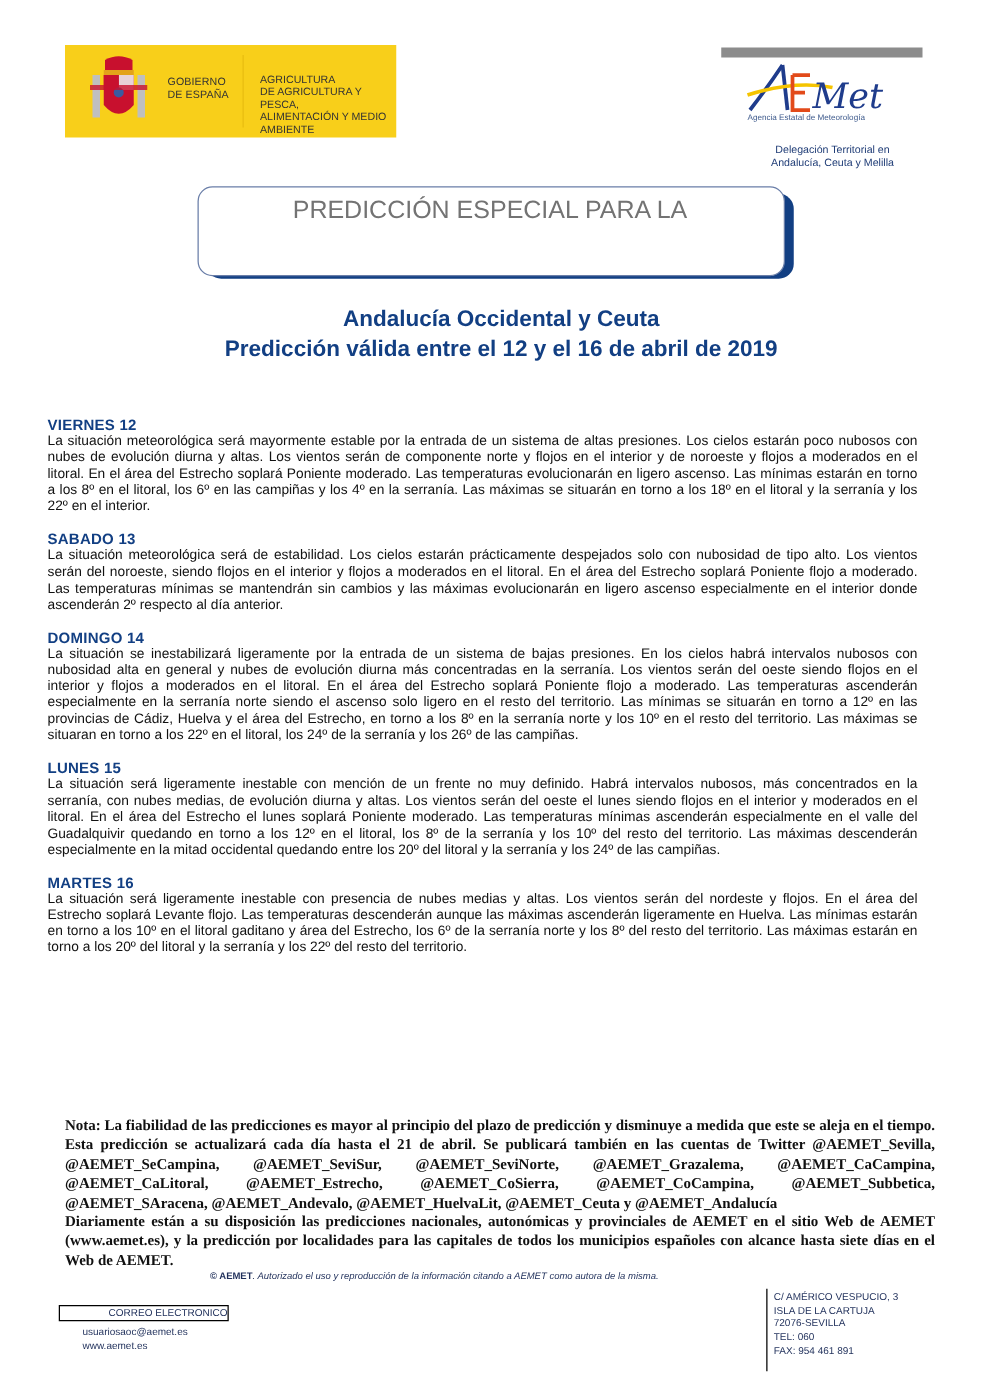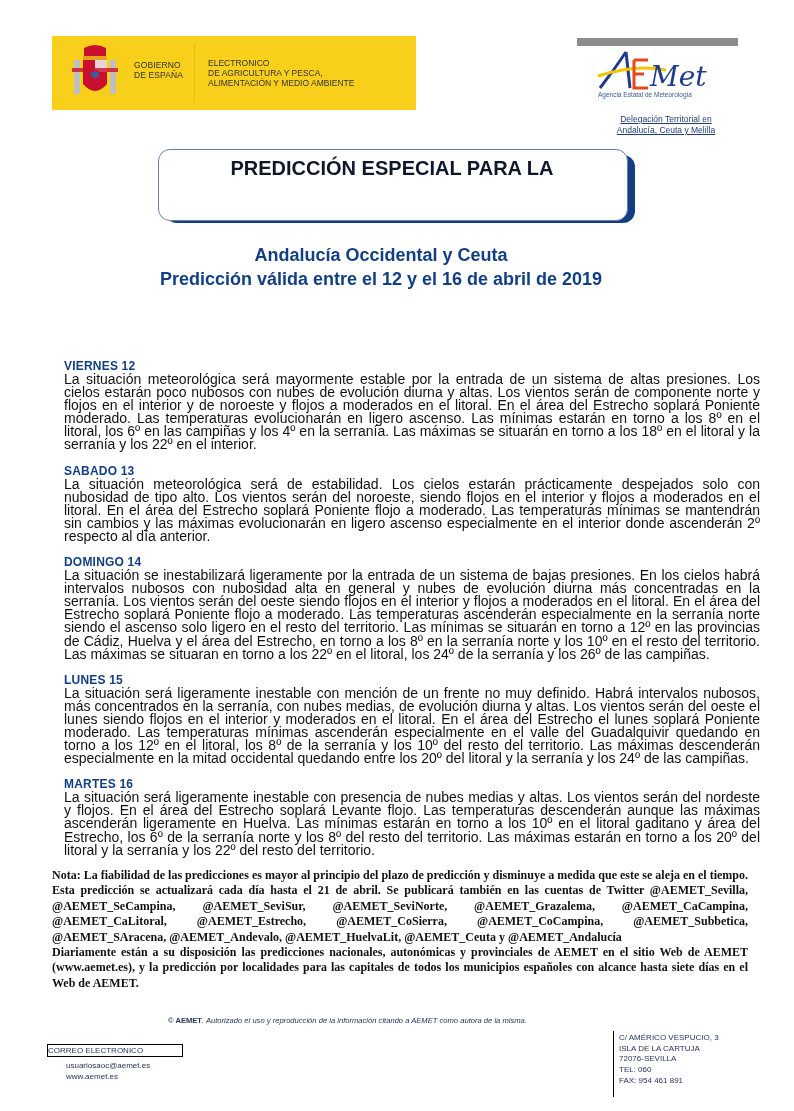--- a/index.html
+++ b/index.html
@@ -1,48 +1,48 @@
 <!DOCTYPE html>
 <html><head>
 <meta charset="utf-8">
 <style>
   html, body { margin: 0; padding: 0; background: #ffffff; }
   body { width: 794px; height: 1111px; position: relative; overflow: hidden; font-family: "Liberation Sans", sans-serif; color: #000; }
 
   
-  .gov-logo { position: absolute; left: 52px; top: 36px; width: 364px; height: 74px; background: #f8cf1a; }
+  .gov-logo { position: absolute; left: 52px; top: 36px; width: 265px; height: 74px; background: #f8cf1a; }
   .gov-logo .divider { position: absolute; left: 142px; top: 8px; width: 1px; height: 58px; background: #e7bd10; }
   .gov-shield { position: absolute; left: 20px; top: 8px; width: 46px; height: 58px; }
   .gov-name { position: absolute; left: 82px; top: 24px; font-size: 8.5px; line-height: 10px; color: #333; letter-spacing: 0.1px; }
   .ministry-name { position: absolute; left: 156px; top: 22px; font-size: 8.5px; line-height: 10px; color: #333; }
 
   
   .aemet-bar { position: absolute; left: 577px; top: 38px; width: 161px; height: 8px; background: #8c8c8c; }
   .aemet-logo { position: absolute; left: 596px; top: 50px; width: 126px; height: 40px; }
   .aemet-sub { position: absolute; left: 598px; top: 91px; font-size: 6.5px; color: #3e5a8c; }
-  .delegation { position: absolute; left: 596px; top: 114px; width: 140px; text-align: center; font-size: 8.5px; line-height: 11px; color: #1f3c76; text-decoration: underline; }
+  .delegation { position: absolute; left: 596px; top: 114px; width: 140px; text-align: center; font-size: 8.5px; line-height: 11px; color: #1f3c76; }
 
   
   .title-box-shadow { position: absolute; left: 165px; top: 155px; width: 470px; height: 68px; background: #123f83; border-radius: 12px; }
   .title-box { position: absolute; left: 158px; top: 149px; width: 468px; height: 70px; border: 1px solid #6a7ea8; border-radius: 12px; background: #fff; }
-  .title-text { position: absolute; left: 158px; top: 156px; width: 468px; text-align: center; color: #0f172a; font-weight: bold; font-size: 20px; line-height: 25px; }
+  .title-text { position: absolute; left: 158px; top: 156px; width: 468px; text-align: center; color: #737373; font-weight: normal; font-size: 20px; line-height: 25px; }
 
-  .subtitle { position: absolute; left: 44px; top: 243px; width: 674px; text-align: center; color: #123f83; font-weight: bold; font-size: 18px; line-height: 24px; }
+  .subtitle { position: absolute; left: 64px; top: 243px; width: 674px; text-align: center; color: #123f83; font-weight: bold; font-size: 18px; line-height: 24px; }
 
-  .sections { position: absolute; left: 64px; top: 333px; width: 696px; margin-top: 26px; }
+  .sections { position: absolute; left: 38px; top: 333px; width: 696px; }
   .section { margin-bottom: 12px; }
   .section-title { color: #123f83; font-weight: bold; font-size: 12px; line-height: 14px; letter-spacing: 0.2px; }
-  .section-text { font-size: 14px; line-height: 13.1px; text-align: justify; color: #111; }
+  .section-text { font-size: 11px; line-height: 13.1px; text-align: justify; color: #111; }
 
-  .note { position: absolute; left: 52px; top: 868px; width: 696px; font-family: "Liberation Serif", serif; font-weight: bold; font-size: 12px; line-height: 15.4px; text-align: justify; color: #111; }
+  .note { position: absolute; left: 52px; top: 893px; width: 696px; font-family: "Liberation Serif", serif; font-weight: bold; font-size: 12px; line-height: 15.4px; text-align: justify; color: #111; }
 
   .copyright { position: absolute; left: 168px; top: 1016px; font-size: 7.6px; font-style: italic; color: #1f2f5a; }
   .copyright b { font-style: normal; }
 
-  .email-box { position: absolute; left: 47px; top: 1044px; width: 134px; height: 11px; border: 1px solid #000; font-size: 8px; line-height: 11px; text-align: left; color: #1f2f5a; }
+  .email-box { position: absolute; left: 47px; top: 1044px; width: 134px; height: 11px; border: 1px solid #000; font-size: 8px; line-height: 11px; text-align: right; color: #1f2f5a; }
   .contact-lines { position: absolute; left: 66px; top: 1061px; font-size: 8px; line-height: 10.5px; color: #1f2f5a; }
 
   .addr-rule { position: absolute; left: 613px; top: 1031px; width: 1px; height: 66px; background: #000; }
   .address { position: absolute; left: 619px; top: 1033px; font-size: 8px; line-height: 10.7px; color: #1f2f5a; }
 </style>
 </head>
 <body>
 
 <div class="gov-logo">
   <svg class="gov-shield" viewBox="0 0 46 58">
@@ -55,21 +55,21 @@
     <rect x="11" y="16" width="12" height="12" fill="#c8102e"></rect>
     <circle cx="23" cy="30" r="4" fill="#3a5ba0"></circle>
     <rect x="0" y="24" width="46" height="4" fill="#c8102e" opacity="0.8"></rect>
   </svg>
   <div class="gov-name">
     <div>GOBIERNO</div>
     <div>DE ESPAÑA</div>
   </div>
   <div class="divider"></div>
   <div class="ministry-name">
-    <div>ELECTRONICO</div>
+    <div>AGRICULTURA</div>
     <div>DE AGRICULTURA Y PESCA,</div>
     <div>ALIMENTACIÓN Y MEDIO AMBIENTE</div>
   </div>
 </div>
 
 <div class="aemet-bar"></div>
 <svg class="aemet-logo" viewBox="0 0 126 40">
   <path d="M4 38 Q18 20 30 2" stroke="#1f3c8c" stroke-width="3" fill="none"></path>
   <path d="M30 2 L34 38" stroke="#1f3c8c" stroke-width="3" fill="none"></path>
   <path d="M2 26 Q40 14 70 20" stroke="#f5c400" stroke-width="3" fill="none"></path>

